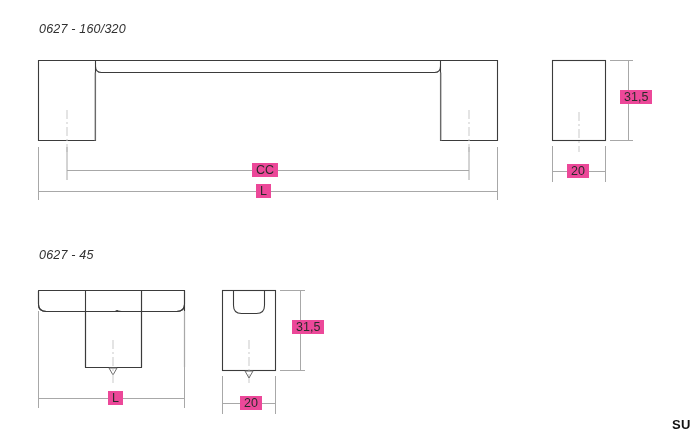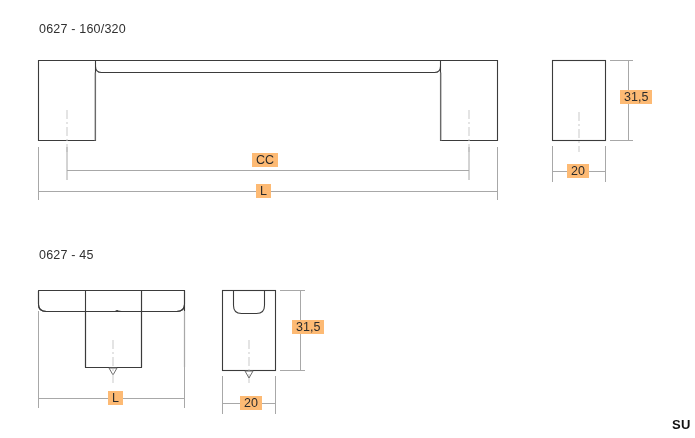--- a/index.html
+++ b/index.html
@@ -19,39 +19,40 @@
     position: absolute;
     left: 0;
     top: 0;
     width: 695px;
     height: 438px;
   }
 
   .part-label {
     position: absolute;
     font-family: "Liberation Sans", sans-serif;
+    font-style: italic;
     font-size: 12.5px;
     color: #303030;
     letter-spacing: 0.2px;
     white-space: nowrap;
   }
   .label-top { left: 39px; top: 22px; }
   .label-bottom { left: 39px; top: 248px; }
 
   .dim-text {
     position: absolute;
     font-family: "Liberation Sans", sans-serif;
     font-size: 12.5px;
     color: #2b2b2b;
-    background: #fdba74;
+    background: #ec4899;
     padding: 0 4px;
     white-space: nowrap;
     line-height: 14px;
   }
-  .dim-cc   { left: 252px; top: 153px; }
+  .dim-cc   { left: 252px; top: 163px; }
   .dim-l1   { left: 256px; top: 184px; }
   .dim-315a { left: 620px; top: 90px; }
   .dim-20a  { left: 567px; top: 164px; }
   .dim-l2   { left: 108px; top: 391px; }
   .dim-20b  { left: 240px; top: 396px; }
   .dim-315b { left: 292px; top: 320px; }
 
   .watermark {
     position: absolute;
     right: 4px;

